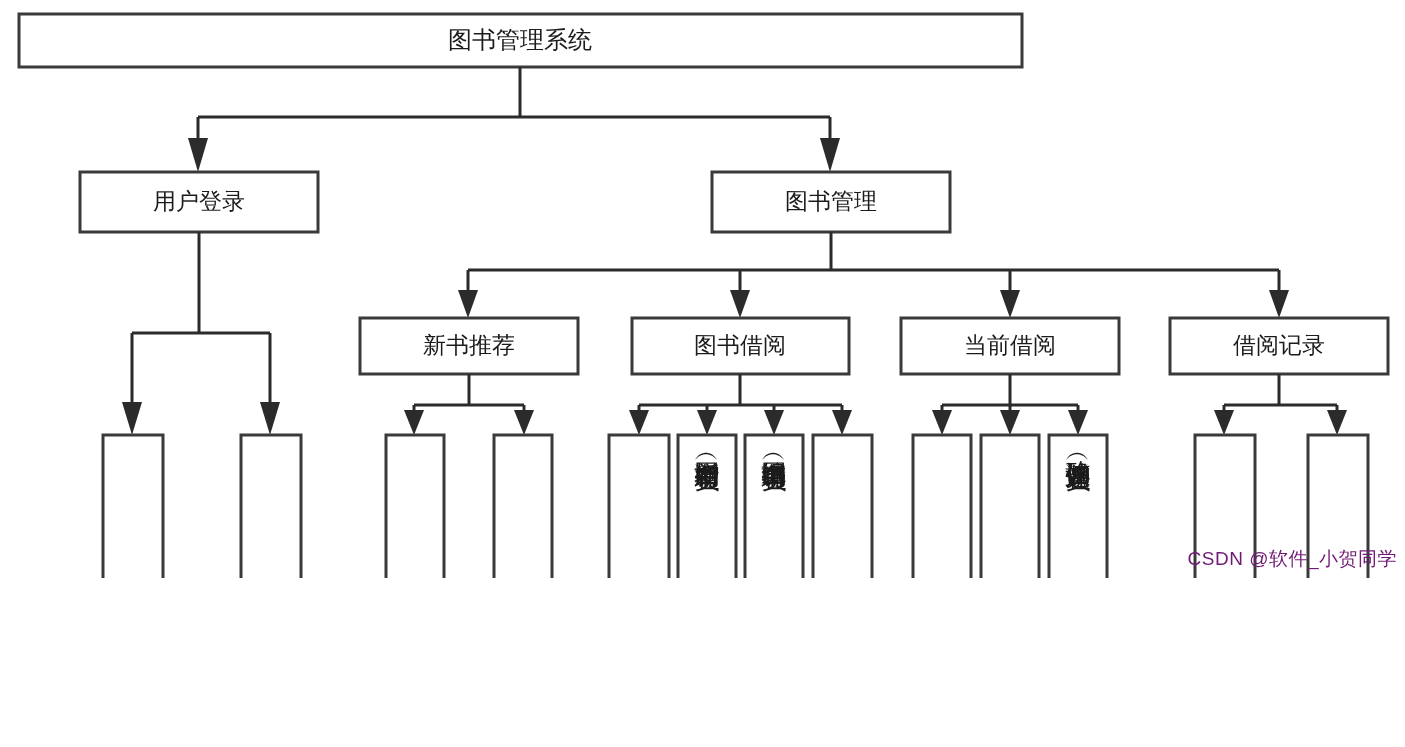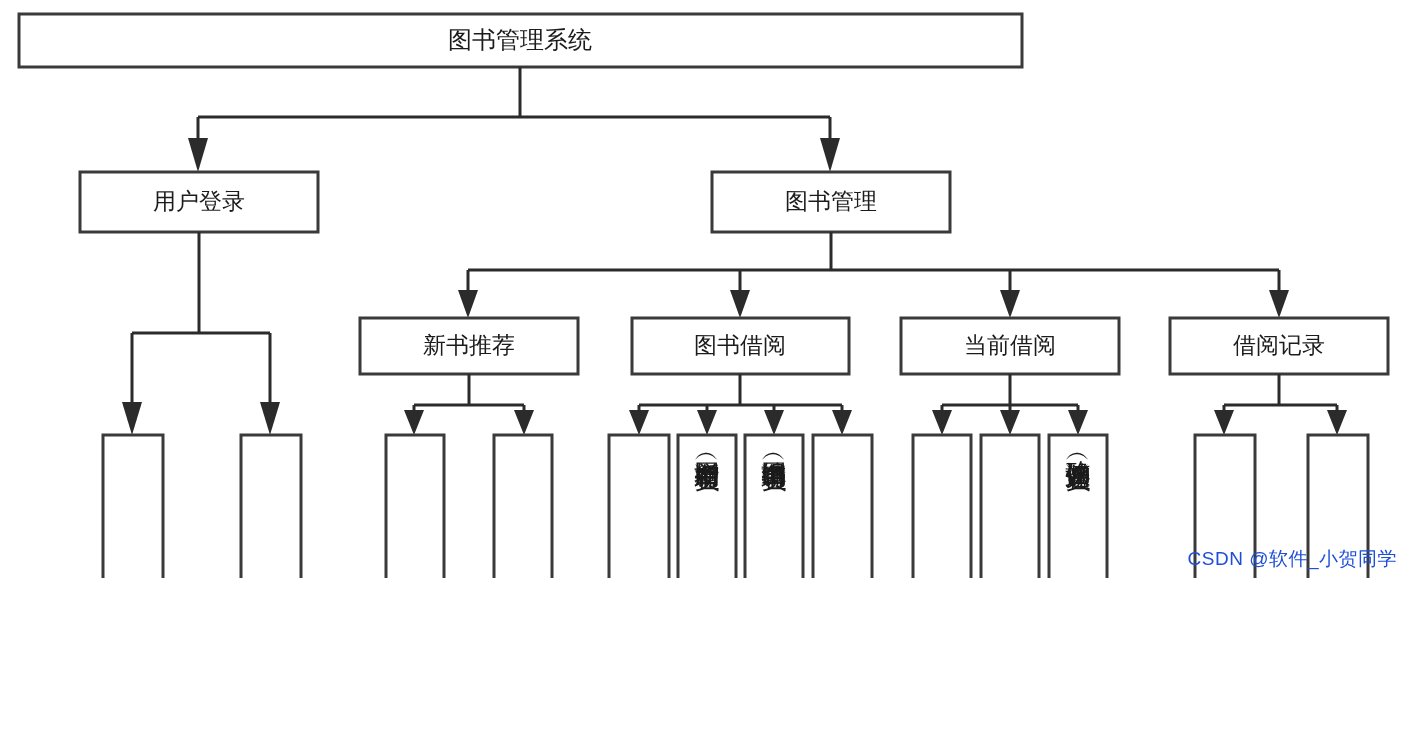--- a/index.html
+++ b/index.html
@@ -64,21 +64,21 @@
     color: #1b1b1b;
     letter-spacing: 1px;
     white-space: nowrap;
   }
   .watermark {
     position: absolute;
     right: 8px;
     bottom: 6px;
     font-family: "Liberation Sans", "DejaVu Sans", sans-serif;
     font-size: 19px;
-    color: #1d4ed8;
+    color: #701a75;
     letter-spacing: 0.5px;
     user-select: none;
   }
 </style>
 </head>
 <body>
 
 <div id="page">
 
   <svg id="diagram" viewBox="0 0 1405 747">

